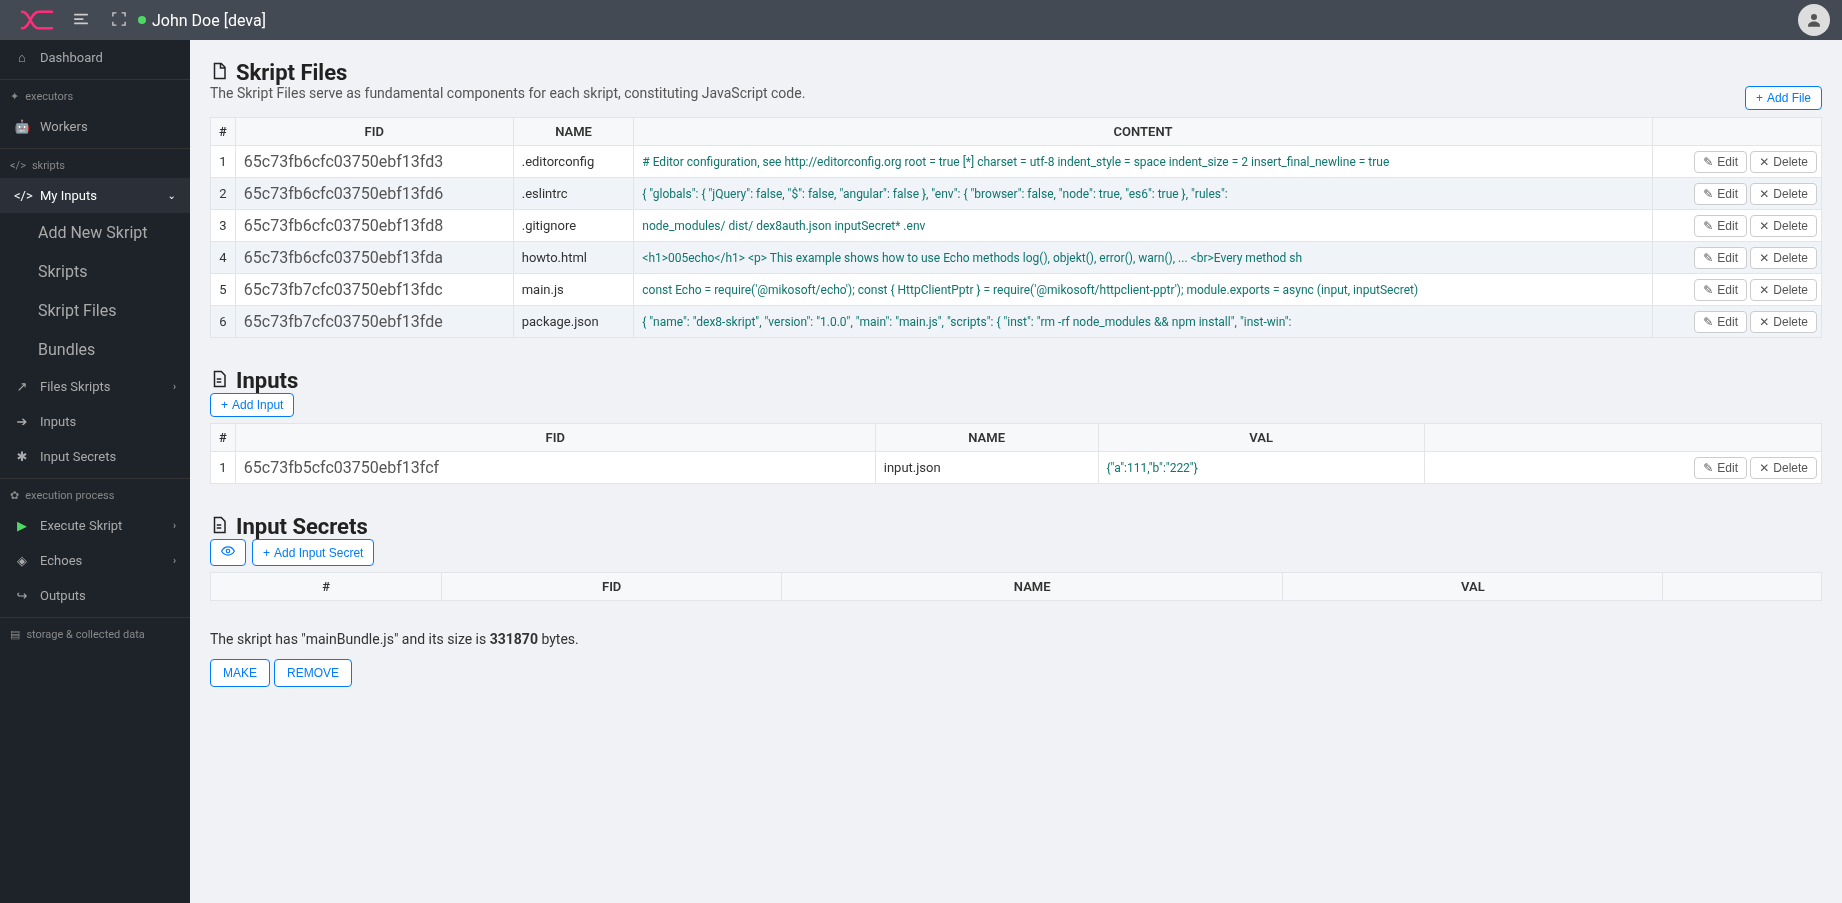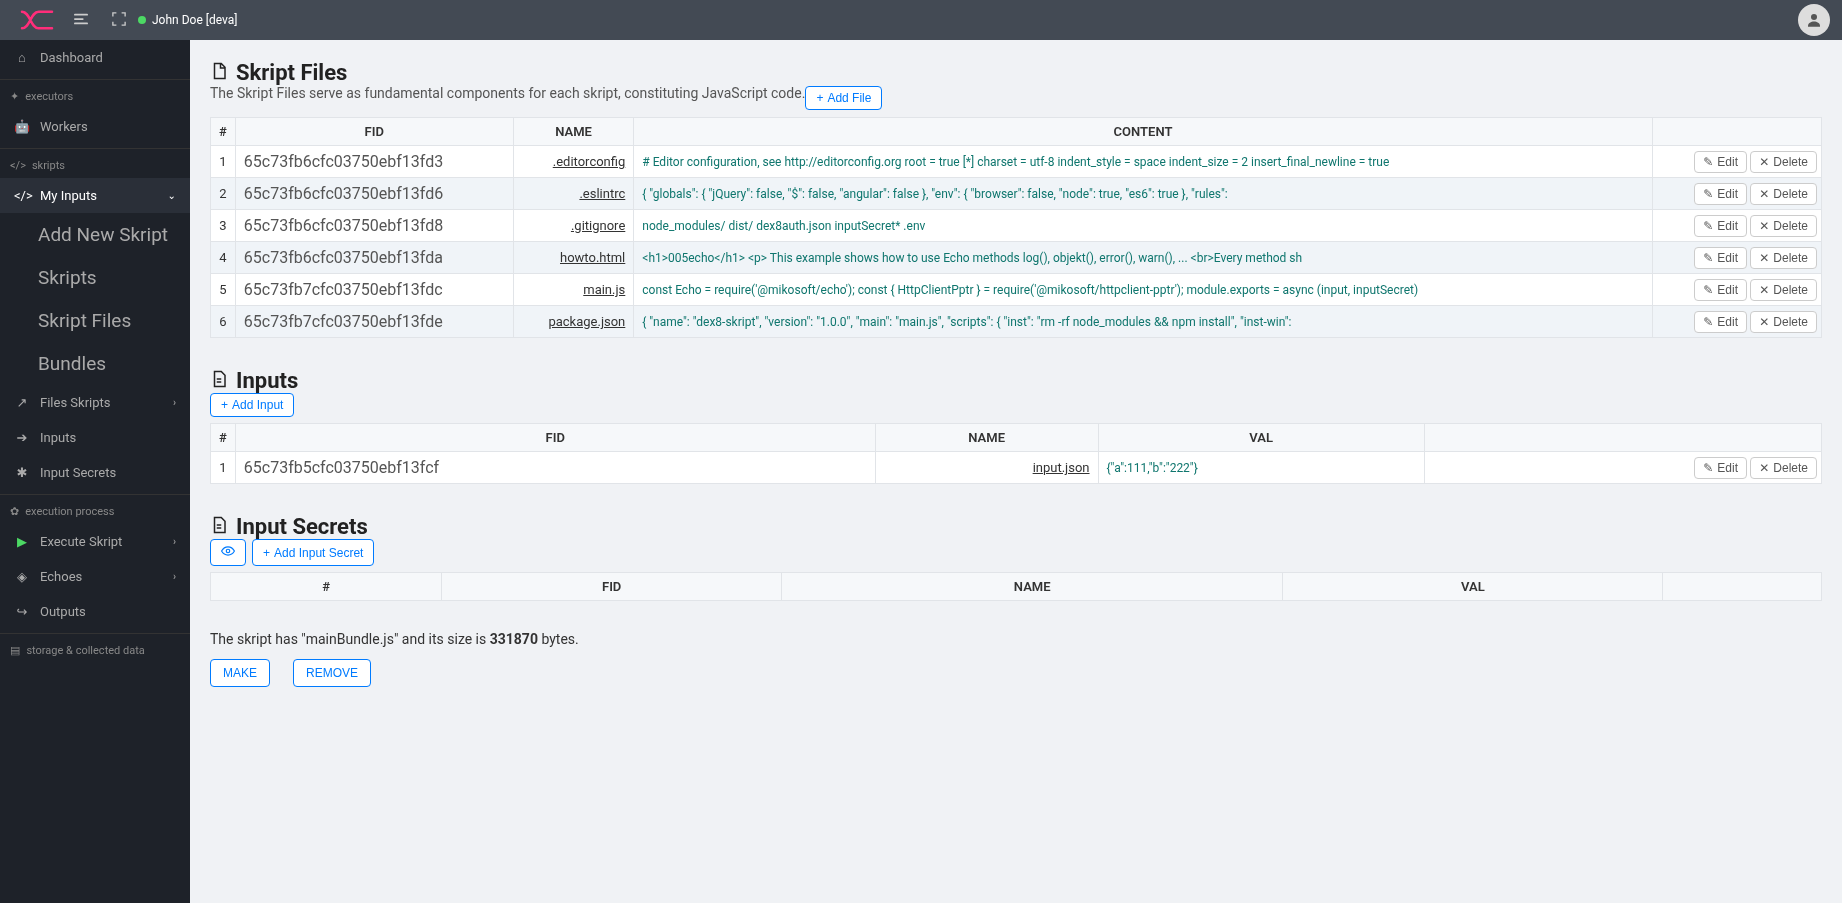--- a/index.html
+++ b/index.html
@@ -2,56 +2,56 @@
 <html><head>
 <meta charset="utf-8">
 <style>
 * { margin: 0; padding: 0; box-sizing: border-box; }
 body { font-family: -apple-system, BlinkMacSystemFont, "Segoe UI", Roboto, sans-serif; background: #f0f2f5; color: #333; font-size: 14px; }
 .app { display: flex; height: 100vh; }
 .topbar { position: fixed; top: 0; left: 0; right: 0; height: 40px; background: #434a54; display: flex; align-items: center; padding: 0 12px; z-index: 100; color: #ccc; }
 .topbar .logo { width: 50px; display:flex; align-items:center; justify-content:center; }
 .topbar .icon-btn { background: none; border: none; color: #ccc; cursor: pointer; padding: 6px 12px; }
 .topbar .status-dot { width: 8px; height: 8px; background: #4cd964; border-radius: 50%; display: inline-block; margin-right: 6px; }
-.topbar .user-text { color: #fff; font-size: 12px; }
+.topbar .user-text { color: #fff; font-size: 16px; }
 .topbar .spacer { flex: 1; }
 .topbar .avatar { width: 32px; height: 32px; border-radius: 50%; background: #ddd; display: flex; align-items: center; justify-content: center; }
 
 .sidebar { width: 190px; background: #1e2229; color: #aaa; padding-top: 40px; overflow-y: auto; flex-shrink: 0; }
 .sidebar .nav-item { display: flex; align-items: center; padding: 10px 14px; cursor: pointer; font-size: 13px; gap: 10px; }
 .sidebar .nav-item.active { background: #2a2f38; color: #fff; }
 .sidebar .nav-heading { padding: 10px 10px 6px 10px; font-size: 11px; text-transform: lowercase; color: #888; border-top: 1px solid #333; margin-top: 4px; display:flex; align-items:center; gap:6px;}
-.sidebar .nav-sub { padding-left: 38px; font-size: 19px; }
+.sidebar .nav-sub { padding-left: 38px; font-size: 16px; }
 .sidebar .chev { margin-left: auto; font-size: 10px; }
 .sidebar .icon { width: 16px; text-align: center; display:inline-block; }
 .sidebar .green { color: #4cd964; }
 
 .main { flex: 1; padding: 60px 20px 20px 20px; overflow-y: auto; }
 .section { margin-bottom: 30px; }
 .section-title { font-size: 22px; font-weight: 700; display: flex; align-items: center; gap: 8px; color:#222;}
 .section-desc { color: #555; margin-bottom: 10px; font-size: 14px; }
-.header-row { display:flex; justify-content:flex-start; align-items:center; margin-bottom:6px;}
+.header-row { display:flex; justify-content:space-between; align-items:center; margin-bottom:6px;}
 
 table { width: 100%; border-collapse: collapse; background: #fff; }
 th, td { border: 1px solid #e1e4e8; padding: 6px 8px; font-size: 13px; text-align: left; vertical-align: middle; }
 th { background: #f6f8fa; font-weight: 600; text-align: center; }
 tbody tr:nth-child(even) { background: #f0f4f8; }
 td.num { text-align: center; width: 20px; }
 td.fid { font-size: 16px; color: #555; white-space: nowrap; }
-td.name { text-align: right; white-space: nowrap; text-decoration: underline; }
+td.name { text-align: left; white-space: nowrap; }
 td.content { font-size: 12px; color: #0f766e; }
 td.actions { white-space: nowrap; text-align: right; padding: 4px;}
 
 .btn { display: inline-flex; align-items: center; gap: 4px; padding: 4px 10px; border: 1px solid #ccc; border-radius: 4px; background: #fff; cursor: pointer; font-size: 12px; color: #555; }
 .btn-primary { color: #007bff; border-color: #007bff; }
 .btn-outline { color: #007bff; border-color: #007bff; padding: 6px 12px;}
 .btn-sm { padding: 3px 8px; font-size: 12px; }
 
 .bundle-text { margin-bottom: 12px; }
-.btn-group { display: flex; gap: 23px; }
+.btn-group { display: flex; gap: 4px; }
 
 svg.ficon { width:14px; height:14px; fill: currentColor; }
 </style>
 </head>
 <body>
 
 <div class="topbar">
   <div class="logo">
     <svg width="34" height="20" viewBox="0 0 40 24">
         <path d="M2 2 C 12 2, 12 22, 22 22 M2 22 C 12 22, 12 2, 22 2 M22 2 L38 2 M22 22 L38 22" stroke="#ff2d7a" stroke-width="3" fill="none" stroke-linecap="round"></path>

